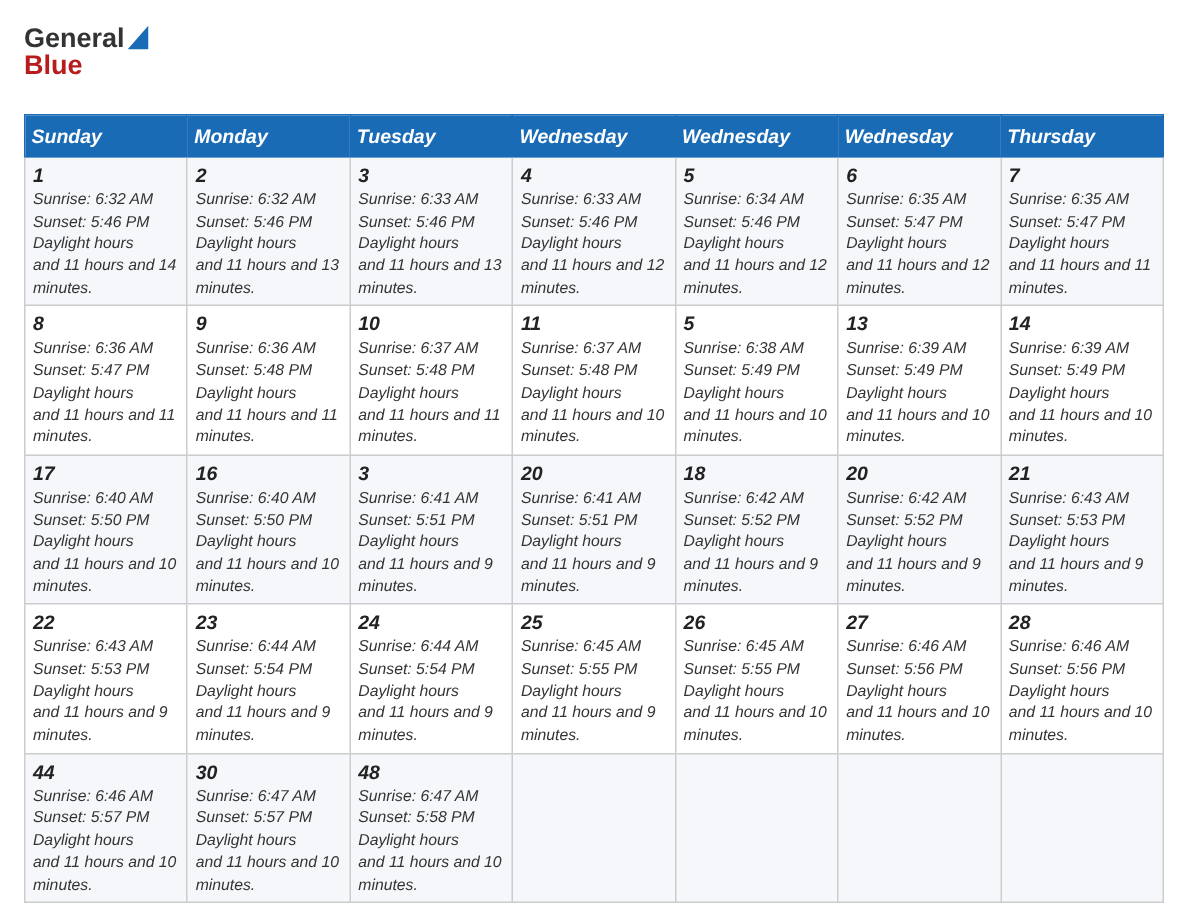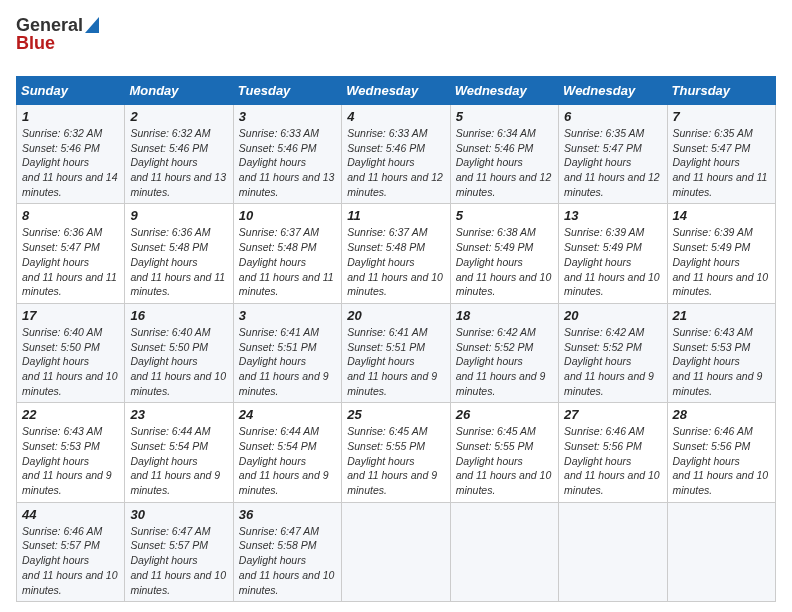--- a/index.html
+++ b/index.html
@@ -244,21 +244,21 @@
       <tr>
         <td>
         <span class="day-num">44</span>
         <span class="day-info">Sunrise: 6:46 AM<br>Sunset: 5:57 PM<br>Daylight hours<br>and 11 hours and 10 minutes.</span>
       </td>
         <td>
         <span class="day-num">30</span>
         <span class="day-info">Sunrise: 6:47 AM<br>Sunset: 5:57 PM<br>Daylight hours<br>and 11 hours and 10 minutes.</span>
       </td>
         <td>
-        <span class="day-num">36</span>
+        <span class="day-num">48</span>
         <span class="day-info">Sunrise: 6:47 AM<br>Sunset: 5:58 PM<br>Daylight hours<br>and 11 hours and 10 minutes.</span>
       </td>
         <td class="empty-cell"></td>
         <td class="empty-cell"></td>
         <td class="empty-cell"></td>
         <td class="empty-cell"></td>
       </tr>
     </tbody>
 </table>
 

